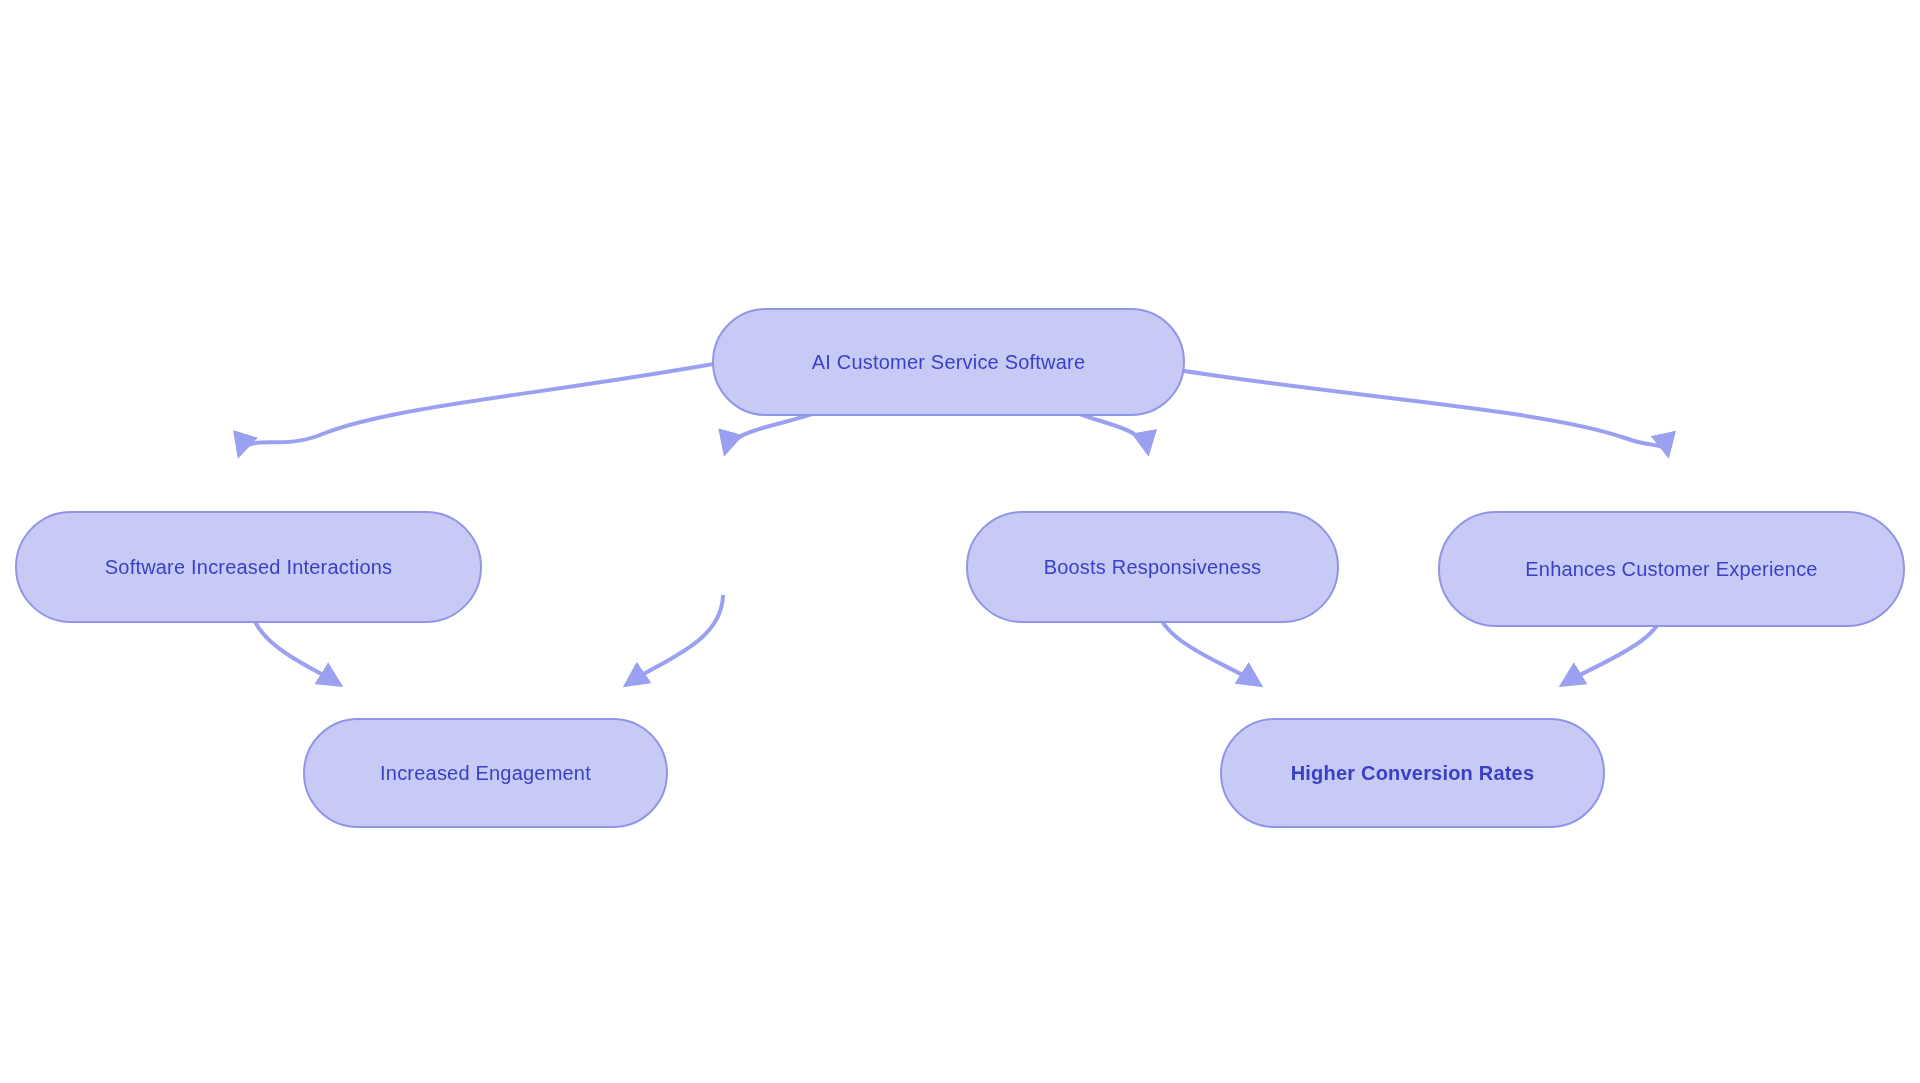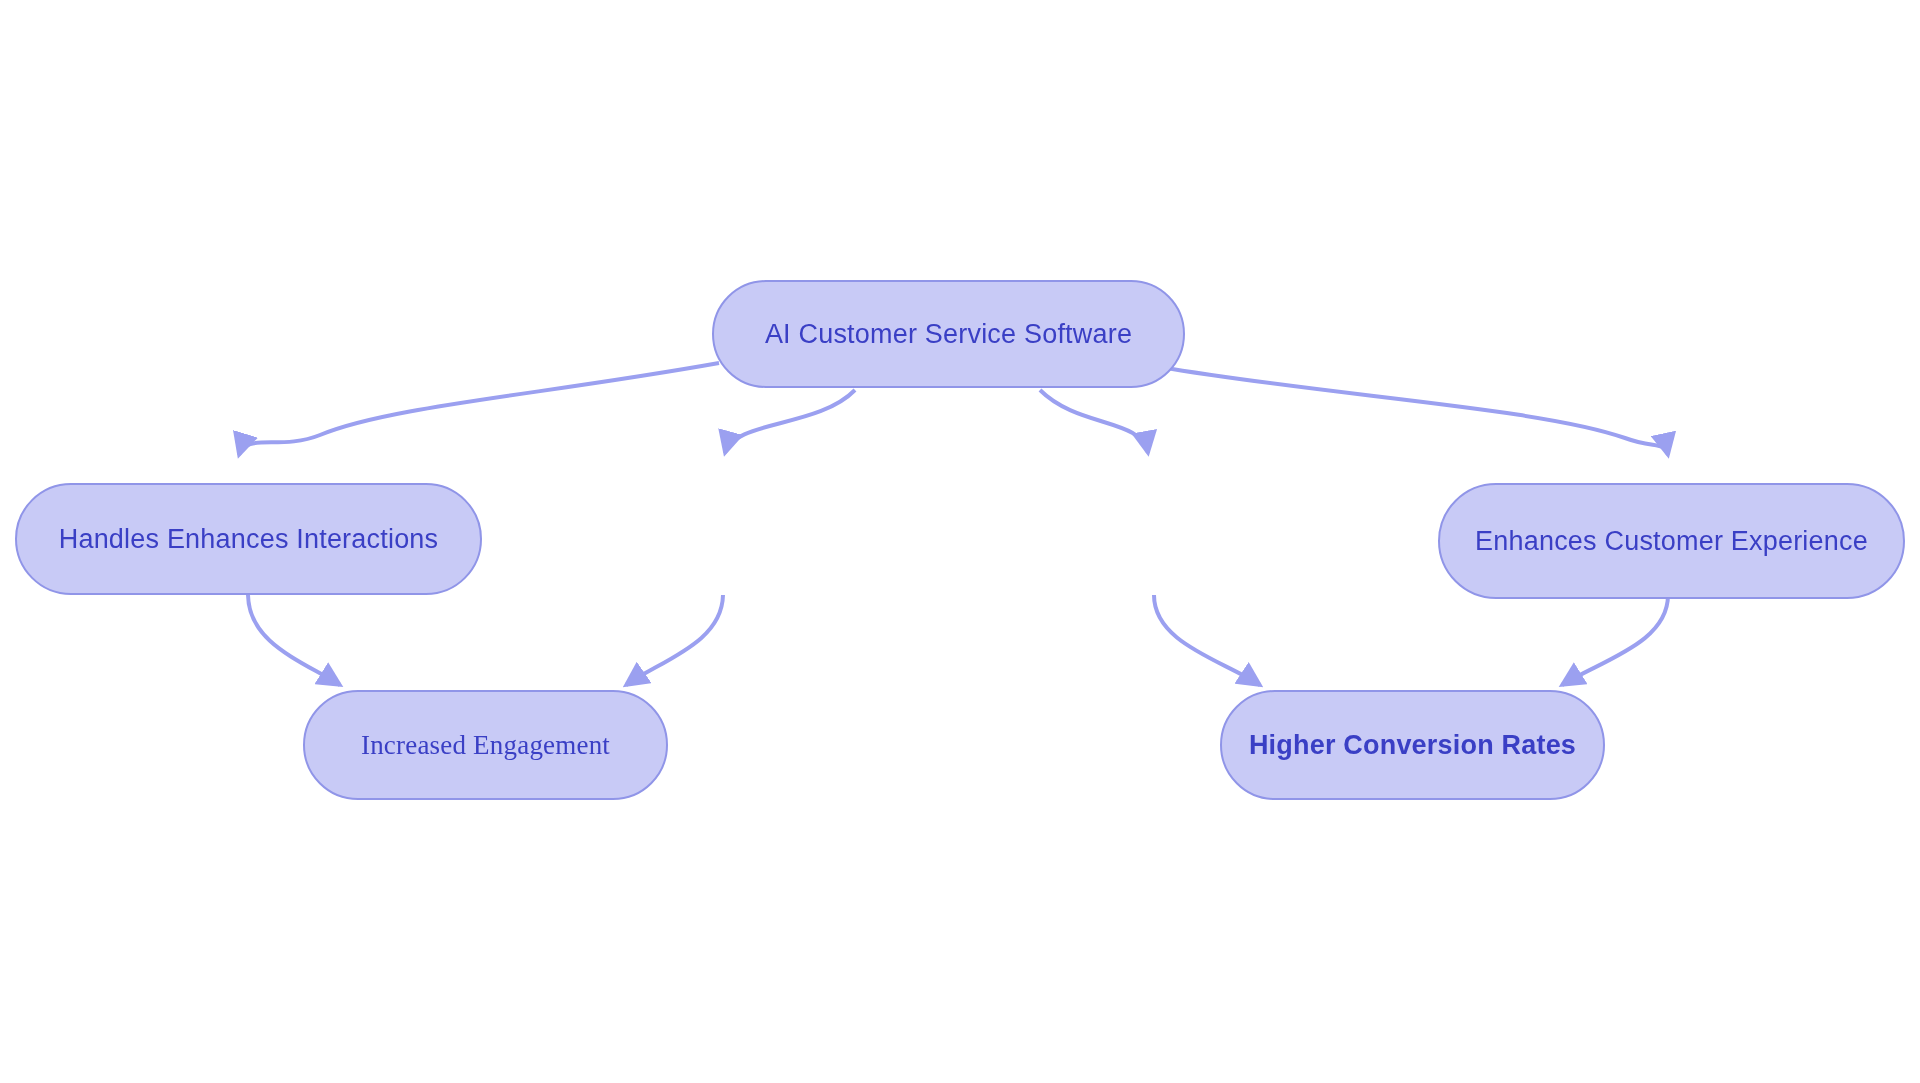--- a/index.html
+++ b/index.html
@@ -21,31 +21,32 @@
     position: absolute;
     box-sizing: border-box;
     background: #c8caf6;
     border: 2px solid #9095e8;
     border-radius: 58px;
     display: flex;
     align-items: center;
     justify-content: center;
     text-align: center;
     color: #3a3fc5;
-    font-size: 27px;
+    font-size: 20px;
     font-weight: 500;
     letter-spacing: 0.2px;
     line-height: 1.2;
+    margin-top: 28px;
   }
   .node-root       { left: 712px;  top: 280px; width: 473px; height: 108px; }
   .node-handles    { left: 15px;   top: 483px; width: 467px; height: 112px; }
   .node-maintains  { left: 576px;  top: 483px; width: 292px; height: 112px; }
   .node-boosts     { left: 966px;  top: 483px; width: 373px; height: 112px; }
   .node-enhances   { left: 1438px; top: 483px; width: 467px; height: 116px; }
-  .node-engagement { left: 303px;  top: 690px; width: 365px; height: 110px; font-family: Liberation Serif, serif; }
+  .node-engagement { left: 303px;  top: 690px; width: 365px; height: 110px; }
   .node-conversion { left: 1220px; top: 690px; width: 385px; height: 110px; font-weight: bold; }
   .edge-path {
     fill: none;
     stroke: #9ba0f0;
     stroke-width: 4;
   }
 </style>
 </head>
 <body>
 
@@ -66,24 +67,27 @@
     <path class="edge-path" d="M 723 595 C 722 643, 662 660, 626 685" marker-end="url(#arrow)"></path>
     <path class="edge-path" d="M 1154 595 C 1154 643, 1222 660, 1260 685" marker-end="url(#arrow)"></path>
     <path class="edge-path" d="M 1668 595 C 1668 643, 1602 660, 1562 685" marker-end="url(#arrow)"></path>
   </svg>
 
   <div class="node node-root">
     <span>AI Customer Service Software</span>
   </div>
 
   <div class="node node-handles">
-    <span>Handles Enhances Interactions</span>
+    <span>Software Increased Interactions</span>
   </div>
 
 
+  <div class="node node-boosts">
+    <span>Boosts Responsiveness</span>
+  </div>
 
   <div class="node node-enhances">
     <span>Enhances Customer Experience</span>
   </div>
 
   <div class="node node-engagement">
     <span>Increased Engagement</span>
   </div>
 
   <div class="node node-conversion">

